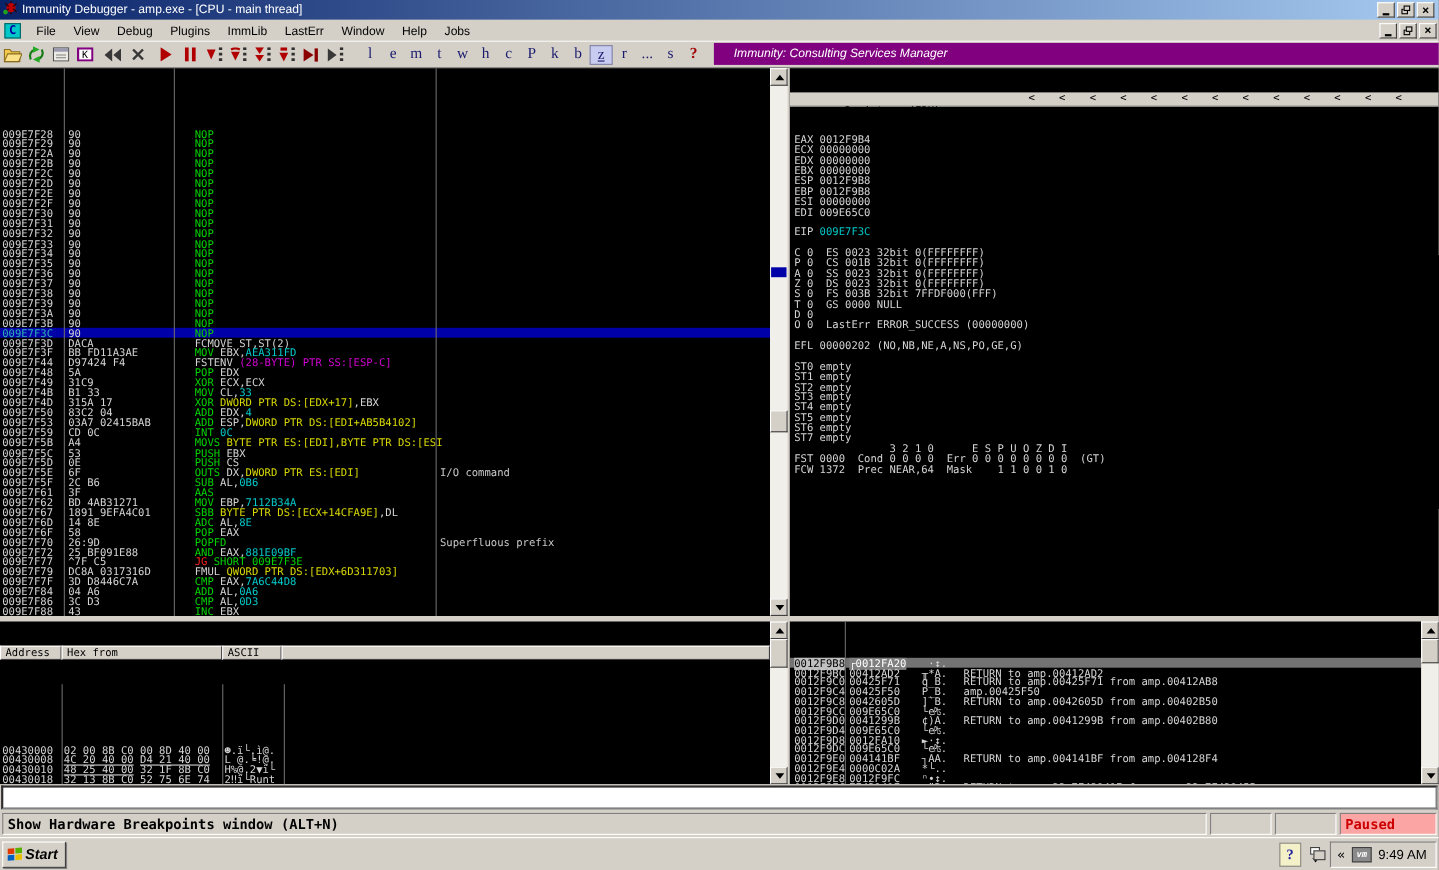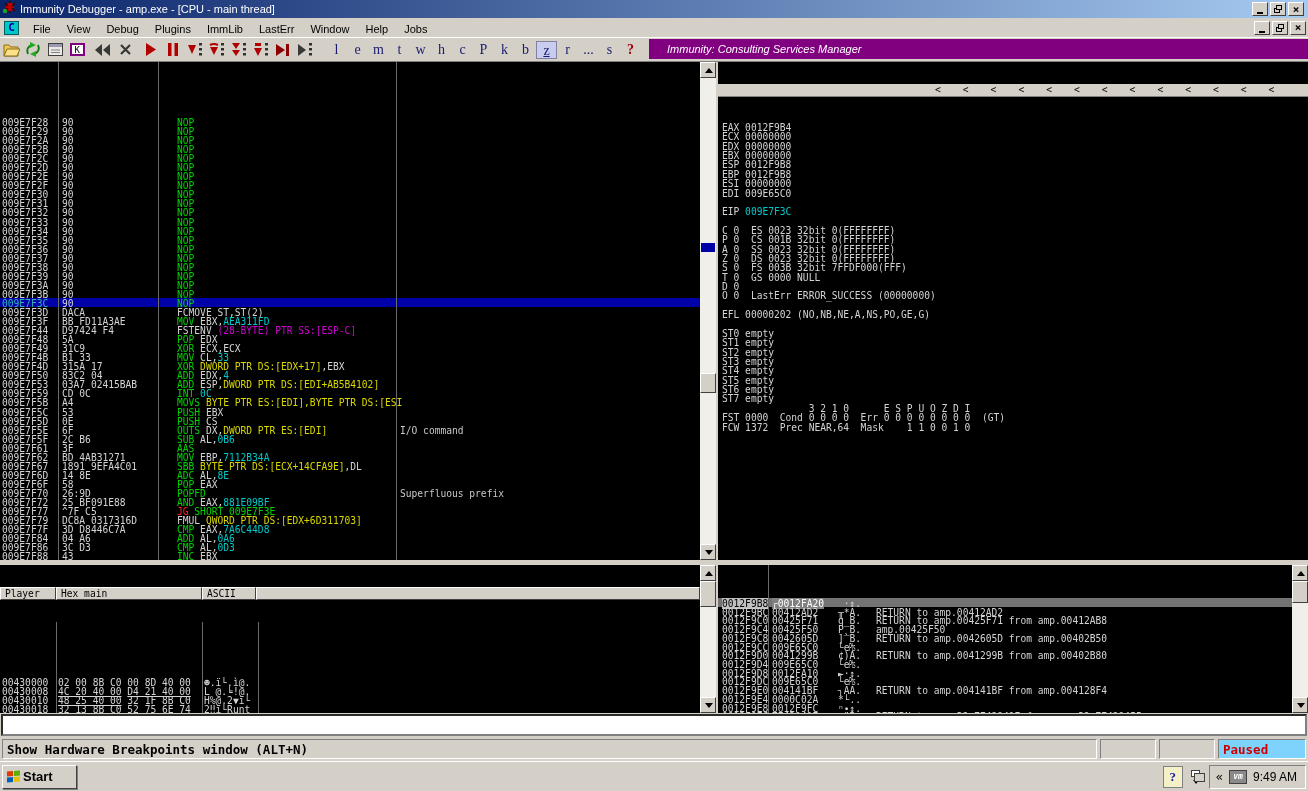--- a/index.html
+++ b/index.html
@@ -93,27 +93,27 @@
   
   .cmdline { position:absolute; left:0; top:713px; width:1308px; height:24px; background:#D4D0C8; padding:1px; }
   .cmdline input { width:100%; height:22px; border:2px inset #808080; background:#fff;
     font-family:"DejaVu Sans Mono",monospace; font-size:11px; padding:0 3px; }
   .statusbar { position:absolute; left:0; top:737px; width:1308px; height:24px; background:#D4D0C8;
     display:flex; align-items:stretch; padding:2px; gap:3px;
     font-family:"DejaVu Sans Mono",monospace; font-weight:bold; font-size:12.5px; }
   .scell { border:1px solid; border-color:#808080 #fff #fff #808080; padding:2px 4px; }
   .smsg { flex:1; color:#000; line-height:16px; }
   .sblank1{ width:56px; } .sblank2{ width:56px; }
-  .spaused { width:88px; background:#7dd3fc; color:#CC0000; line-height:16px; }
+  .spaused { width:88px; background:#fca5a5; color:#CC0000; line-height:16px; }
 
   
   .taskbar { position:absolute; left:0; top:761px; width:1308px; height:30px; background:#D4D0C8;
     border-top:1px solid #fff; display:flex; align-items:center; padding:0 2px; }
-  .startbtn { height:24px; display:flex; align-items:center; gap:3px; padding:0 23px 0 4px;
-    background:#D4D0C8; border:1px solid; border-color:#fff #404040 #404040 #fff; box-shadow:1px 1px 0 #808080; }
+  .startbtn { height:24px; display:flex; align-items:center; gap:3px; padding:0 6px 0 4px;
+    background:#D4D0C8; border:1px solid; border-color:#fff #404040 #404040 #fff; box-shadow:1px 1px 0 #808080;font-style:italic; }
   .startbtn b { font-size:13px; color:#000; }
   .winflag { display:grid; grid-template-columns:6px 6px; grid-template-rows:5px 5px; gap:1px; transform:skewY(-5deg); }
   .winflag i { display:block; } .wf1{background:#E03A00}.wf2{background:#58B000}.wf3{background:#0060C0}.wf4{background:#E8C000}
   .task { height:24px; width:168px; margin-left:4px; display:flex; align-items:center; gap:4px; padding:0 5px;
     background:#D4D0C8; border:1px solid; border-color:#fff #404040 #404040 #fff; font-size:12px; color:#000;
     overflow:hidden; white-space:nowrap; }
   .task.active { border-color:#404040 #fff #fff #404040; background:#ECEAE4; font-weight:bold; }
   .tray-right { margin-left:auto; display:flex; align-items:center; gap:4px; }
   .helpbtn { width:20px; height:22px; display:flex; align-items:center; justify-content:center;
     background:#F4F0C8; border:1px solid #808080; color:#2020A0; font-weight:bold; font-size:13px;
@@ -312,22 +312,22 @@
     <div class="pane" id="registers">
       <div class="reghdr">
         <span>Registers (FPU)</span>
         <span id="reg-chevrons"><span class="chev" style="left: 217px;">&lt;</span><span class="chev" style="left: 244.8px;">&lt;</span><span class="chev" style="left: 272.6px;">&lt;</span><span class="chev" style="left: 300.4px;">&lt;</span><span class="chev" style="left: 328.2px;">&lt;</span><span class="chev" style="left: 356px;">&lt;</span><span class="chev" style="left: 383.8px;">&lt;</span><span class="chev" style="left: 411.6px;">&lt;</span><span class="chev" style="left: 439.4px;">&lt;</span><span class="chev" style="left: 467.2px;">&lt;</span><span class="chev" style="left: 495px;">&lt;</span><span class="chev" style="left: 522.8px;">&lt;</span><span class="chev" style="left: 550.6px;">&lt;</span></span>
       </div>
       <div class="regbody" id="reg-lines"><div class="rline"><span class="cw">EAX 0012F9B4</span></div><div class="rline"><span class="cw">ECX 00000000</span></div><div class="rline"><span class="cw">EDX 00000000</span></div><div class="rline"><span class="cw">EBX 00000000</span></div><div class="rline"><span class="cw">ESP 0012F9B8</span></div><div class="rline"><span class="cw">EBP 0012F9B8</span></div><div class="rline"><span class="cw">ESI 00000000</span></div><div class="rline"><span class="cw">EDI 009E65C0</span></div><div class="rline"><span class="cw"></span></div><div class="rline"><span class="cw">EIP </span><span class="cc">009E7F3C</span></div><div class="rline"><span class="cw"></span></div><div class="rline"><span class="cw">C 0  ES 0023 32bit 0(FFFFFFFF)</span></div><div class="rline"><span class="cw">P 0  CS 001B 32bit 0(FFFFFFFF)</span></div><div class="rline"><span class="cw">A 0  SS 0023 32bit 0(FFFFFFFF)</span></div><div class="rline"><span class="cw">Z 0  DS 0023 32bit 0(FFFFFFFF)</span></div><div class="rline"><span class="cw">S 0  FS 003B 32bit 7FFDF000(FFF)</span></div><div class="rline"><span class="cw">T 0  GS 0000 NULL</span></div><div class="rline"><span class="cw">D 0</span></div><div class="rline"><span class="cw">O 0  LastErr ERROR_SUCCESS (00000000)</span></div><div class="rline"><span class="cw"></span></div><div class="rline"><span class="cw">EFL 00000202 (NO,NB,NE,A,NS,PO,GE,G)</span></div><div class="rline"><span class="cw"></span></div><div class="rline"><span class="cw">ST0 empty</span></div><div class="rline"><span class="cw">ST1 empty</span></div><div class="rline"><span class="cw">ST2 empty</span></div><div class="rline"><span class="cw">ST3 empty</span></div><div class="rline"><span class="cw">ST4 empty</span></div><div class="rline"><span class="cw">ST5 empty</span></div><div class="rline"><span class="cw">ST6 empty</span></div><div class="rline"><span class="cw">ST7 empty</span></div><div class="rline"><span class="cw">               3 2 1 0      E S P U O Z D I</span></div><div class="rline"><span class="cw">FST 0000  Cond 0 0 0 0  Err 0 0 0 0 0 0 0 0  (GT)</span></div><div class="rline"><span class="cw">FCW 1372  Prec NEAR,64  Mask    1 1 0 0 1 0</span></div></div>
     </div>
 
     <div class="pane" id="hexdump">
       <div class="hexhdr">
-        <span class="hcell hc0">Player</span>
-        <span class="hcell hc1">Hex main</span>
+        <span class="hcell hc0">Address</span>
+        <span class="hcell hc1">Hex from</span>
         <span class="hcell hc2">ASCII</span>
         <span class="hcell hc3"></span>
       </div>
       <div style="position:relative;">
         <div class="vline" style="left:56px; top:0; height:135px;"></div>
         <div class="vline" style="left:202px; top:0; height:135px;"></div>
         <div class="vline" style="left:258px; top:0; height:135px;"></div>
         <div id="hex-rows"><div class="hrow"><span class="ha cw">00430000</span><span class="hh cw"><span>02 00 8B C0 00 8D 40 00</span></span><span class="ht cw">☻.ï└.ì@.</span></div><div class="hrow"><span class="ha cw">00430008</span><span class="hh cw"><span class="u">4C 20 40 00</span><span> </span><span class="u">D4 21 40 00</span></span><span class="ht cw">L @.╘!@.</span></div><div class="hrow"><span class="ha cw">00430010</span><span class="hh cw"><span class="u">48 25 40 00</span><span> 32 1F 8B C0</span></span><span class="ht cw">H%@.2▼ï└</span></div><div class="hrow"><span class="ha cw">00430018</span><span class="hh cw"><span>32 13 8B C0 52 75 6E 74</span></span><span class="ht cw">2‼ï└Runt</span></div><div class="hrow"><span class="ha cw">00430020</span><span class="hh cw"><span>69 6D 65 20 65 72 72 6F</span></span><span class="ht cw">ime erro</span></div></div>
       </div>
     </div>

